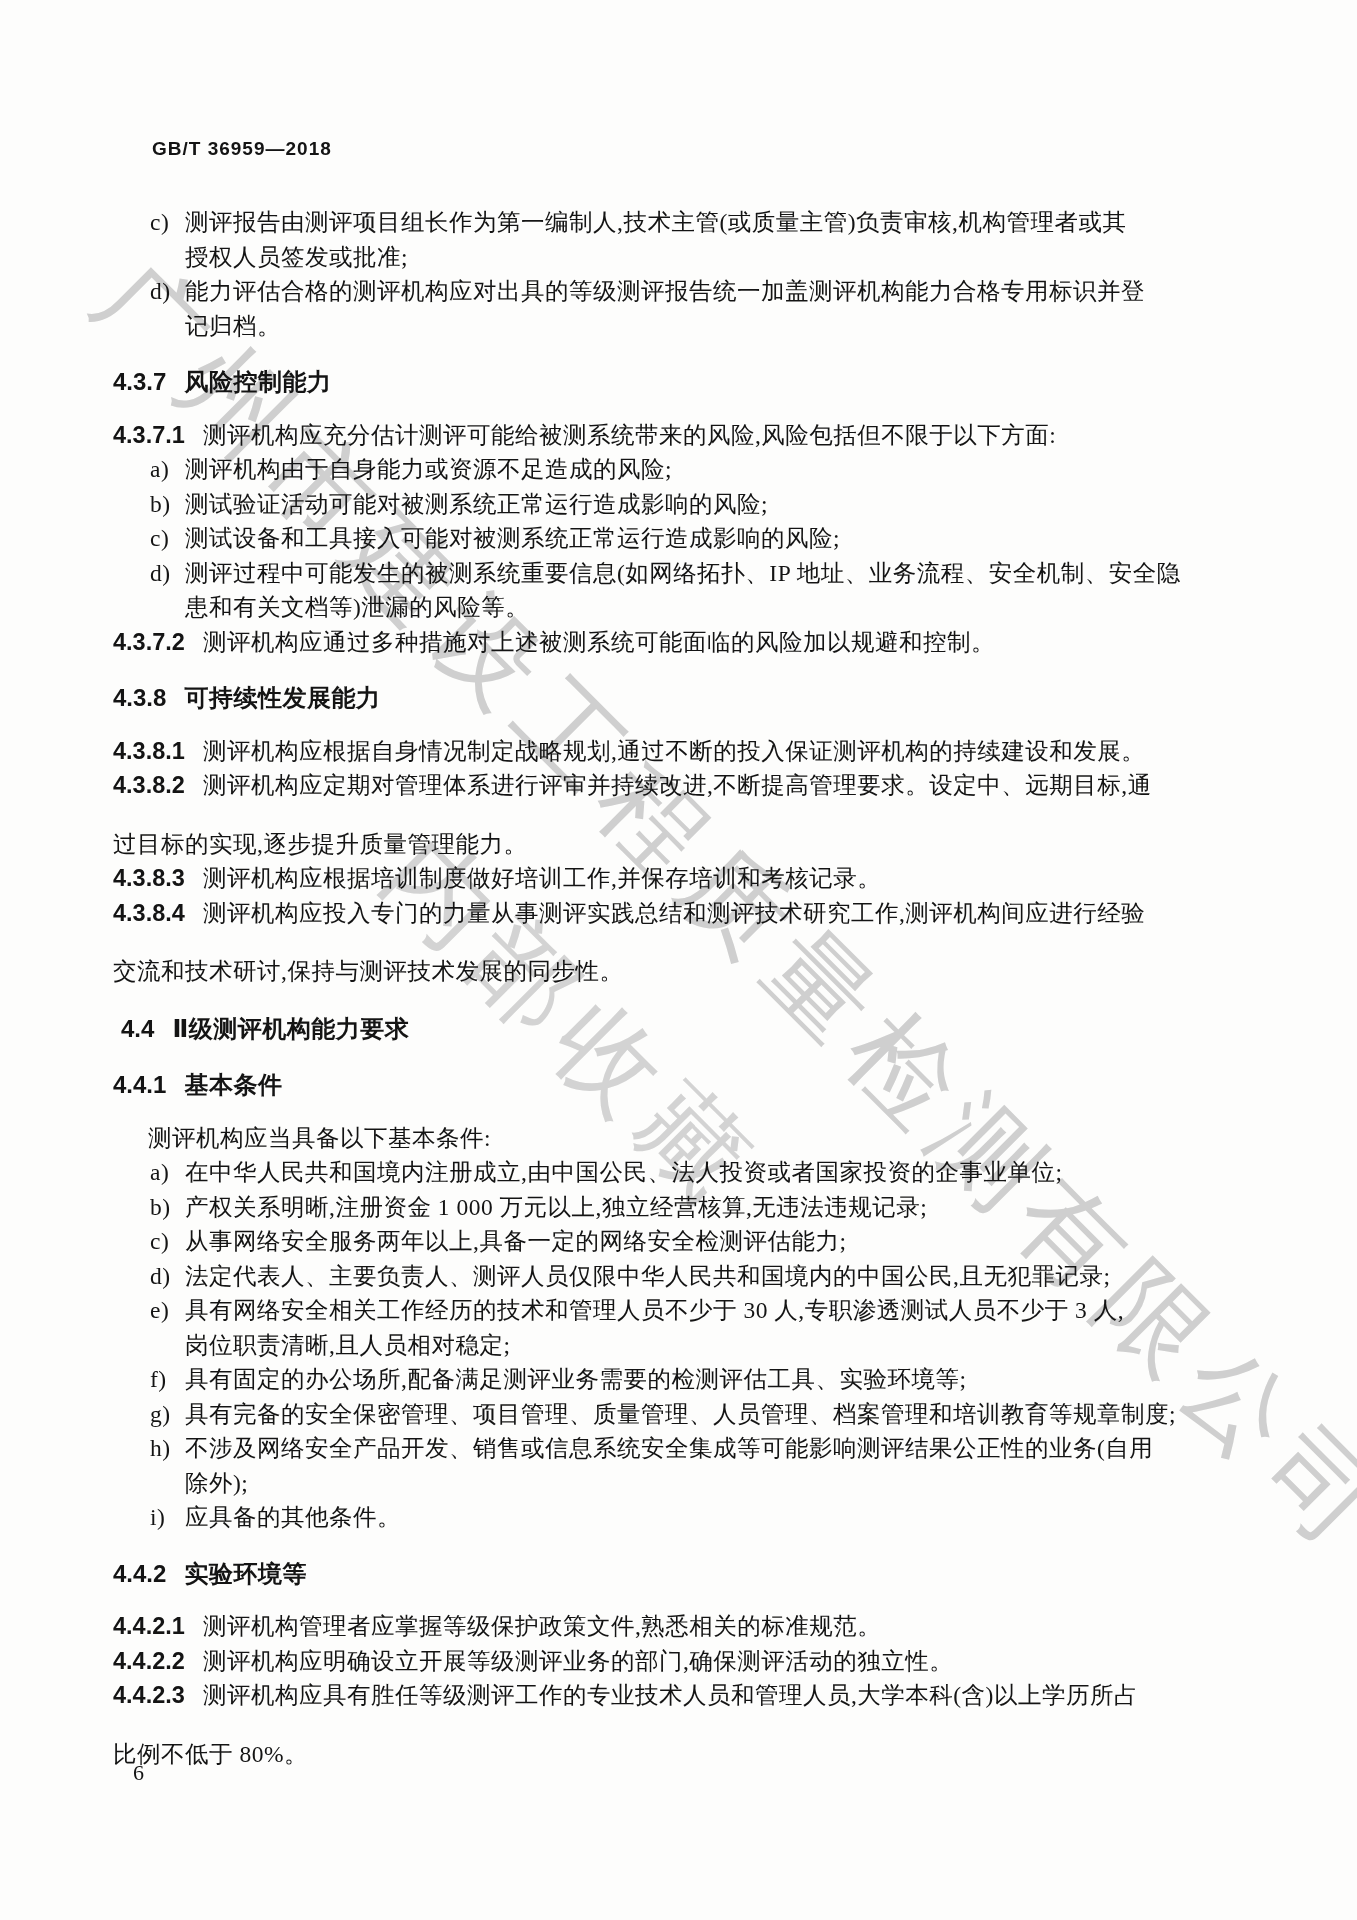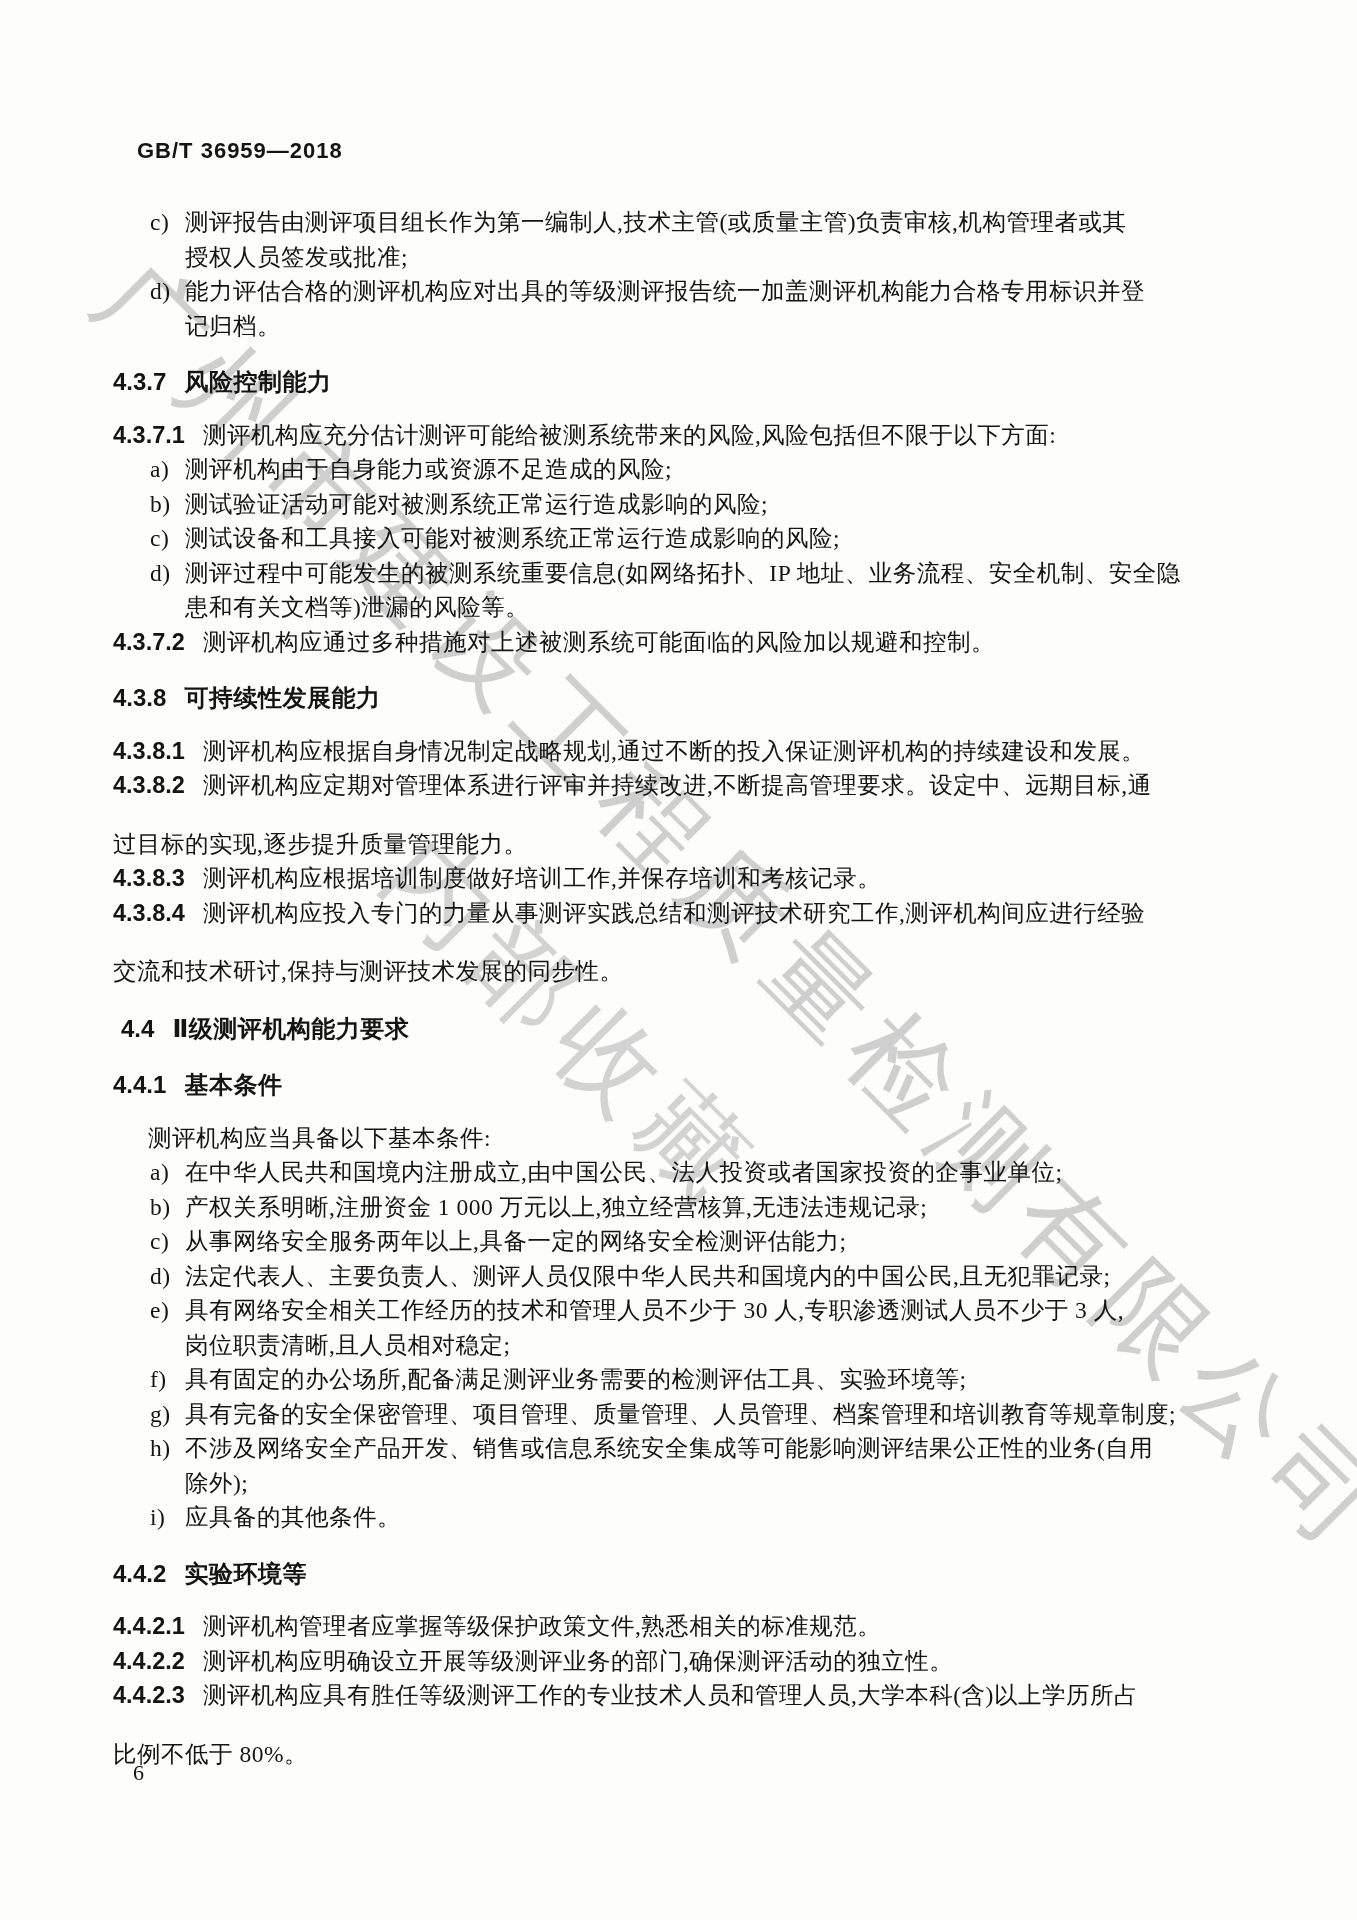--- a/index.html
+++ b/index.html
@@ -34,23 +34,23 @@
   .wm2 {
     left:330px; top:953px;
     width:480px;
     font-size:104px;
     letter-spacing:14px;
     transform:rotate(45deg);
     opacity:.8;
   }
   
   .std-header {
-    position:absolute; left:137px; top:138px;
+    position:absolute; left:152px; top:138px;
     font-family:"Liberation Sans","DejaVu Sans",sans-serif;
-    font-weight:bold; font-size:22px; letter-spacing:1px;
+    font-weight:bold; font-size:19px; letter-spacing:1px;
     z-index:2;
   }
   .page-number {
     position:absolute; left:133px; top:1760px;
     font-size:22px; z-index:2;
   }
   
   .doc-body {
     position:absolute; left:113px; top:205px; width:1150px; z-index:2;
   }

